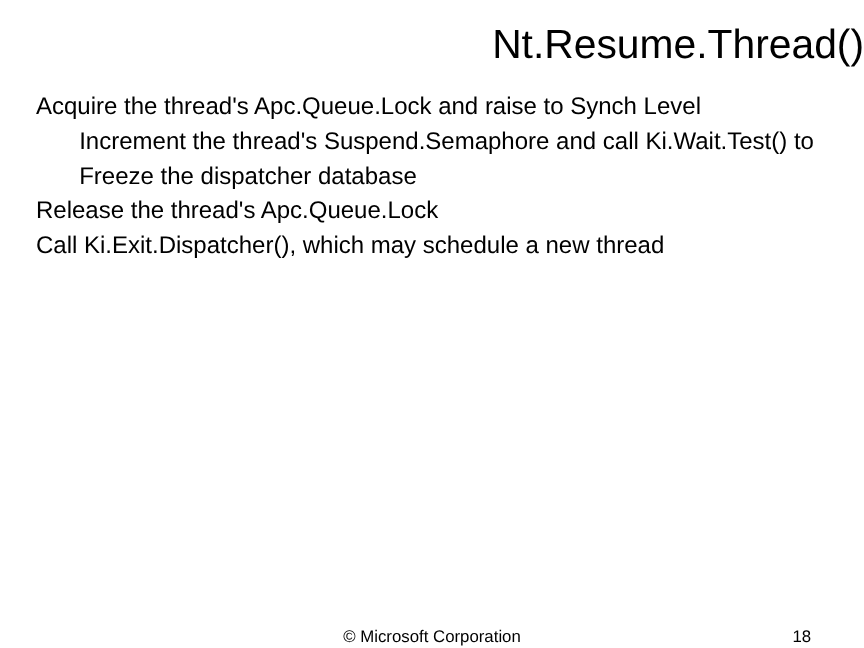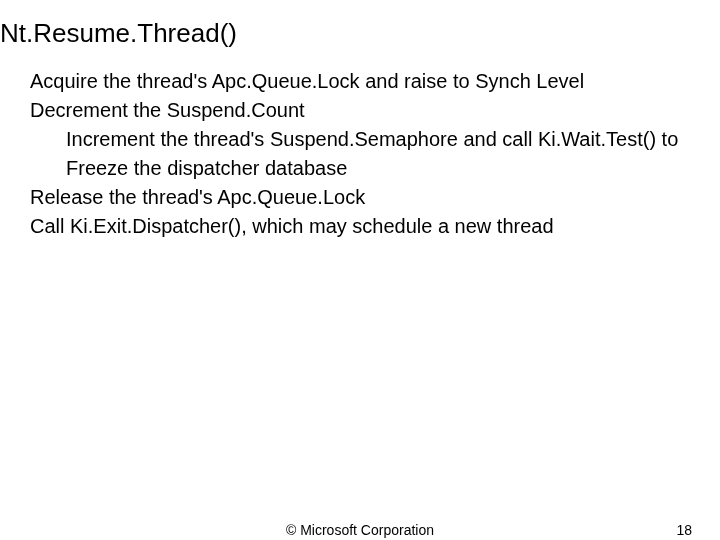--- a/index.html
+++ b/index.html
@@ -1,34 +1,33 @@
 <!DOCTYPE html>
 <html><head>
 <meta charset="utf-8">
 <style>
   * { margin: 0; padding: 0; box-sizing: border-box; }
   html, body { width: 720px; height: 540px; background: #fff; font-family: Arial, Helvetica, sans-serif; color: #000; }
   .slide { position: relative; width: 720px; height: 540px; }
-  .title { text-align: left; font-size: 26px; font-weight: normal; padding-top: 18px; padding-bottom: 18px; }
+  .title { text-align: right; font-size: 34px; font-weight: normal; padding-top: 18px; padding-bottom: 18px; }
   .body { padding: 0 30px; font-size: 20px; line-height: 1.45; }
   .lvl0 { margin-left: 0; }
   .lvl1 { margin-left: 36px; }
   .lvl2 { margin-left: 72px; }
   .footer { position: absolute; bottom: 18px; left: 0; width: 100%; font-size: 14px; color: #000; }
   .copyright { text-align: center; width: 100%; position: absolute; left: 0; }
-  .pagenum { position: absolute; right: 28px; }
+  .pagenum { position: absolute; right: 44px; }
 </style>
 </head>
 <body>
 
 <div class="slide">
   <h1 class="title">Nt.Resume.Thread()</h1>
   <div class="body">
     <div class="lvl0">Acquire the thread's Apc.Queue.Lock and raise to Synch Level</div>
-    <div class="lvl0">Decrement the Suspend.Count</div>
     <div class="lvl1">Increment the thread's Suspend.Semaphore and call Ki.Wait.Test() to</div>
     <div class="lvl1">Freeze the dispatcher database</div>
     <div class="lvl0">Release the thread's Apc.Queue.Lock</div>
     <div class="lvl0">Call Ki.Exit.Dispatcher(), which may schedule a new thread</div>
   </div>
   <div class="footer">
     <div class="copyright">© Microsoft Corporation</div>
     <div class="pagenum">18</div>
   </div>
 </div>

